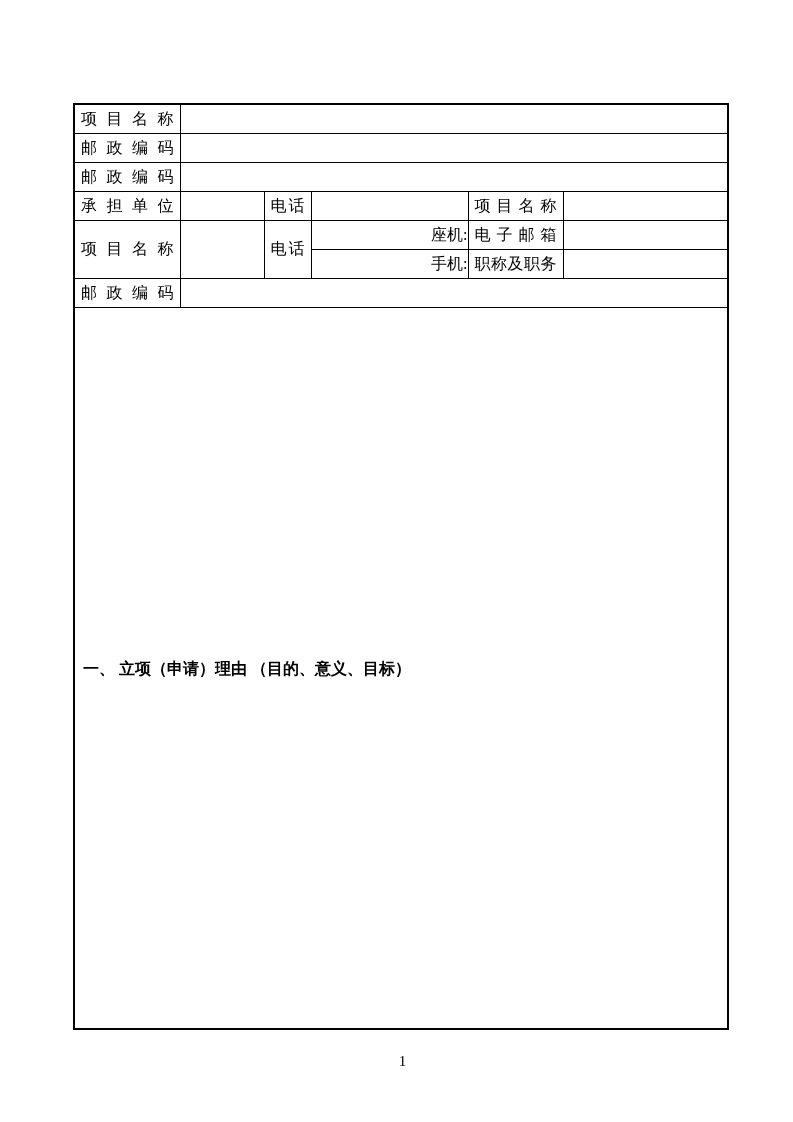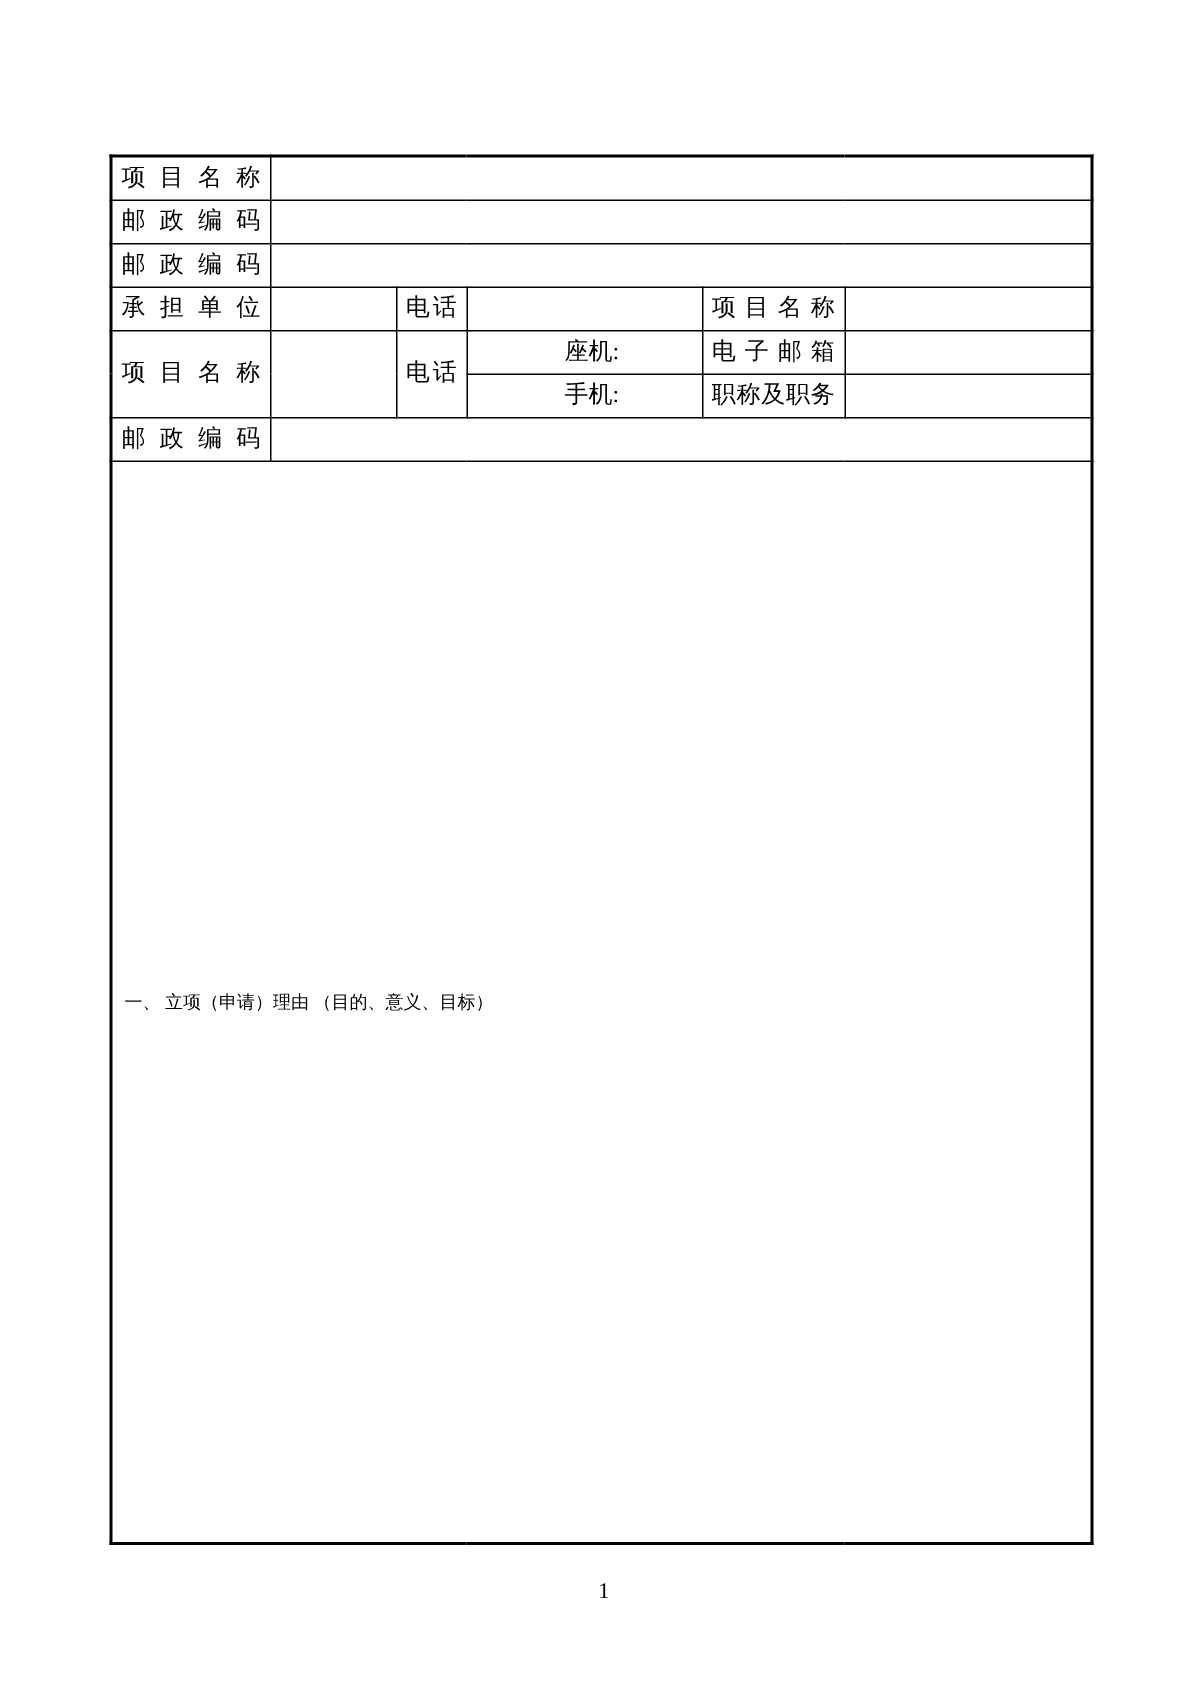--- a/index.html
+++ b/index.html
@@ -35,34 +35,34 @@
   }
   
   td.lbl {
     text-align: justify;
     text-align-last: justify;
     text-justify: inter-character;
     padding: 0 6px;
     white-space: nowrap;
   }
   td.sub {
-    text-align: center;
+    text-align: right;
     padding: 0 0 0 10px;
     white-space: nowrap;
   }
   td.field { padding: 0 4px; }
   tr.r { height: 29px; }
   tr.big { height: 722px; }
   td.section {
     vertical-align: top;
     padding: 7px 5px 0 5px;
   }
   .section-title {
-    font-weight: normal;
-    font-size: 12px;
+    font-weight: bold;
+    font-size: 16px;
     white-space: pre-wrap;
   }
   .page-number {
     position: absolute;
     top: 1044px;
     left: 0;
     width: 793px;
     text-align: center;
     font-size: 15px;
   }

